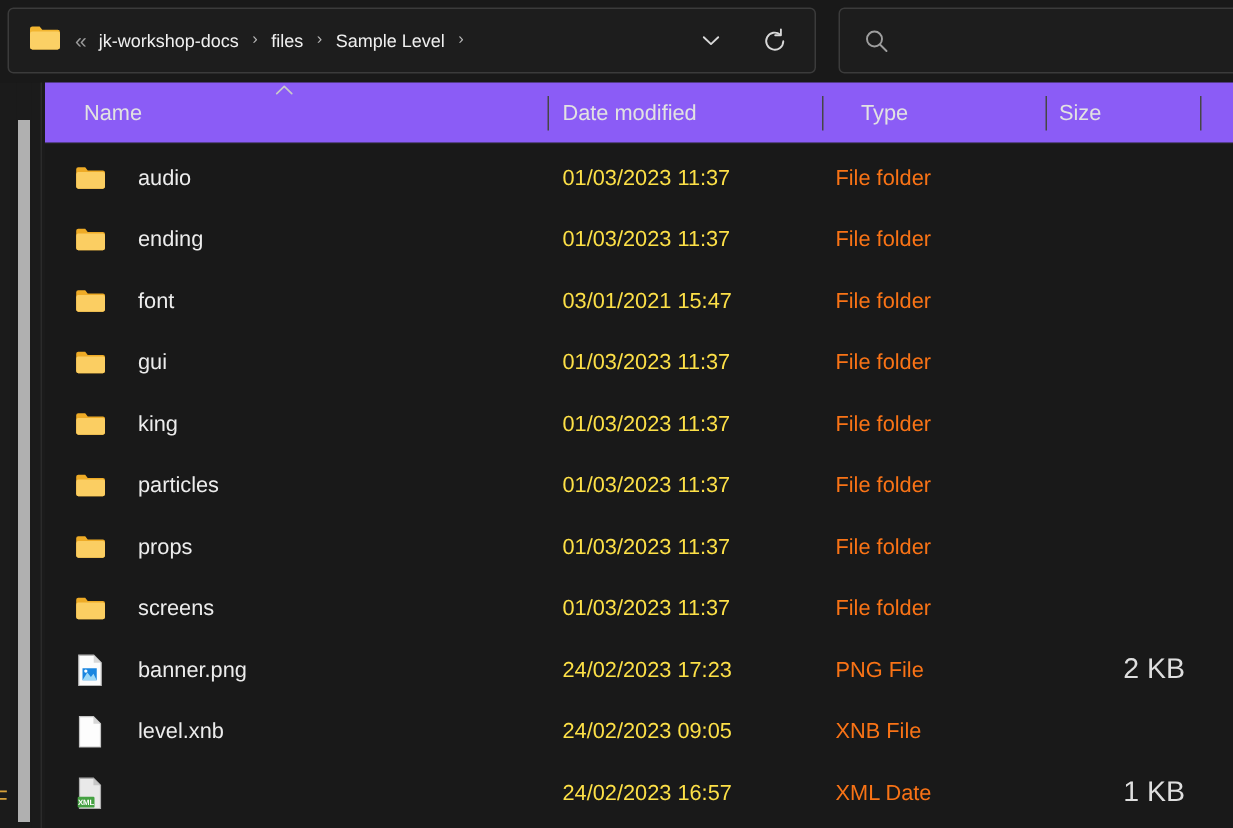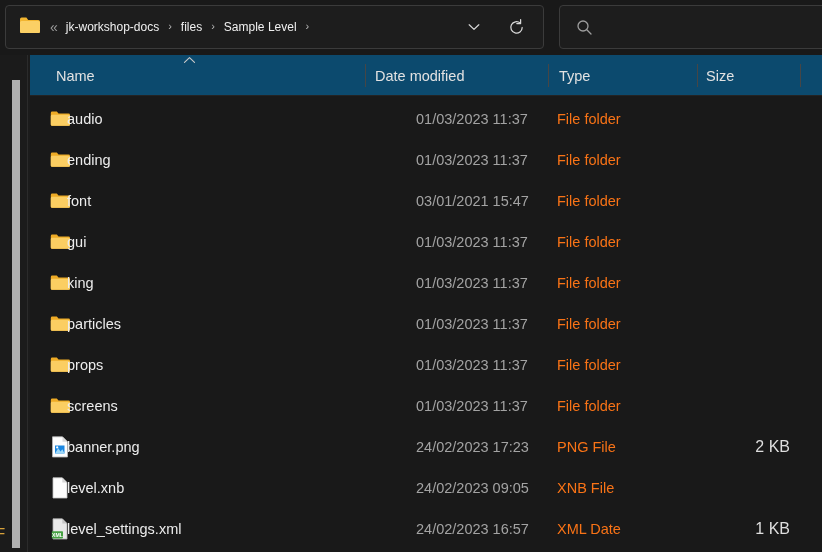--- a/index.html
+++ b/index.html
@@ -162,21 +162,21 @@
     width: 792px;
     height: 497px;
     background: #191919;
   }
 
   #colheader {
     position: absolute;
     left: 0; top: 0;
     width: 792px;
     height: 41px;
-    background: #0c4a6e;
+    background: #8b5cf6;
   }
   #colheader-underline {
     position: absolute;
     left: 0;
     top: 40px;
     width: 792px;
     height: 1px;
     background: #232323;
   }
   .colhead {
@@ -217,46 +217,45 @@
     position: absolute;
     left: 19px;
     width: 22px;
     height: 22px;
     display: flex;
     align-items: center;
     justify-content: center;
   }
   .cell-name {
     position: absolute;
-    left: 37px;
+    left: 62px;
     font-size: 14.5px;
     color: #ececec;
     white-space: nowrap;
   }
   .cell-date {
     position: absolute;
     left: 345px;
     font-size: 14.5px;
-    color: #a3a3a3;
-    white-space: nowrap;
-    margin-left: 41px;
+    color: #fde047;
+    white-space: nowrap;
   }
   .cell-type {
     position: absolute;
     left: 527px;
     font-size: 14.5px;
     color: #f97316;
     white-space: nowrap;
   }
   .cell-size {
     position: absolute;
     left: 600px;
     width: 160px;
     text-align: right;
-    font-size: 16px;
+    font-size: 19px;
     color: #dedede;
     white-space: nowrap;
   }
 </style>
 </head>
 <body>
 
 <div id="topbar">
 
   <div class="addressbar">
@@ -318,21 +317,21 @@
     <div class="colhead" style="left:26px; width:309px;">
       <span class="colhead-label">Name</span>
     </div>
     <div class="colsep" style="left:335px;"></div>
 
     <div class="colhead" style="left:345px; width:173px;">
       <span class="colhead-label">Date modified</span>
     </div>
     <div class="colsep" style="left:518px;"></div>
 
-    <div class="colhead" style="left:529px; width:140px;text-align:center;">
+    <div class="colhead" style="left:544px; width:140px;text-align:center;">
       <span class="colhead-label">Type</span>
     </div>
     <div class="colsep" style="left:667px;"></div>
 
     <div class="colhead" style="left:676px; width:93px;">
       <span class="colhead-label">Size</span>
     </div>
     <div class="colsep" style="left:770px;"></div>
 
     <div id="colheader-underline"></div>
@@ -463,21 +462,20 @@
       </div>
       <div class="row" style="top: 453px;">
         <span class="cell-icon">
           <svg width="18" height="22" viewBox="0 0 18 22">
             <path d="M2 0.8 H11.3 L16 5.5 V21 H2 Z" fill="#e9e9e9" stroke="#aeaeae" stroke-width="0.8"></path>
             <path d="M11.3 0.8 L16 5.5 H11.3 Z" fill="#c6c6c6"></path>
             <rect x="0.8" y="13.2" width="11.2" height="7.2" rx="0.8" fill="#45a142"></rect>
             <text x="6.4" y="18.7" font-family="Liberation Sans, sans-serif" font-size="5.2" font-weight="bold" fill="#ffffff" text-anchor="middle">XML</text>
           </svg>
         </span>
-        <span class="cell-name">level_settings.xml</span>
         <span class="cell-date">24/02/2023 16:57</span>
         <span class="cell-type">XML Date</span>
         <span class="cell-size">1 KB</span>
       </div>
     </div>
 </div>
 
 <svg id="sort-chevron" viewBox="0 0 13 8">
   <path d="M1.5 6.4 L6.5 1.6 L11.5 6.4" fill="none" stroke="#c9c9c9" stroke-width="1.15" stroke-linecap="round" stroke-linejoin="round"></path>
 </svg>

